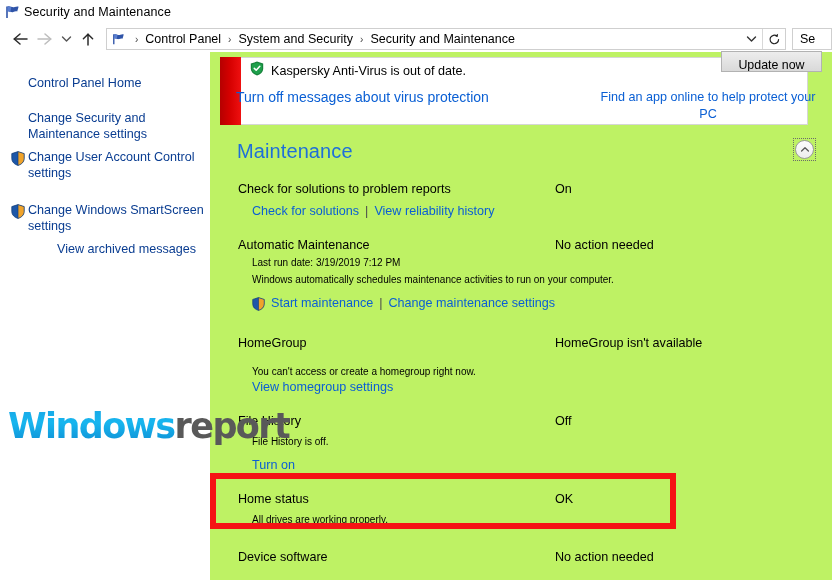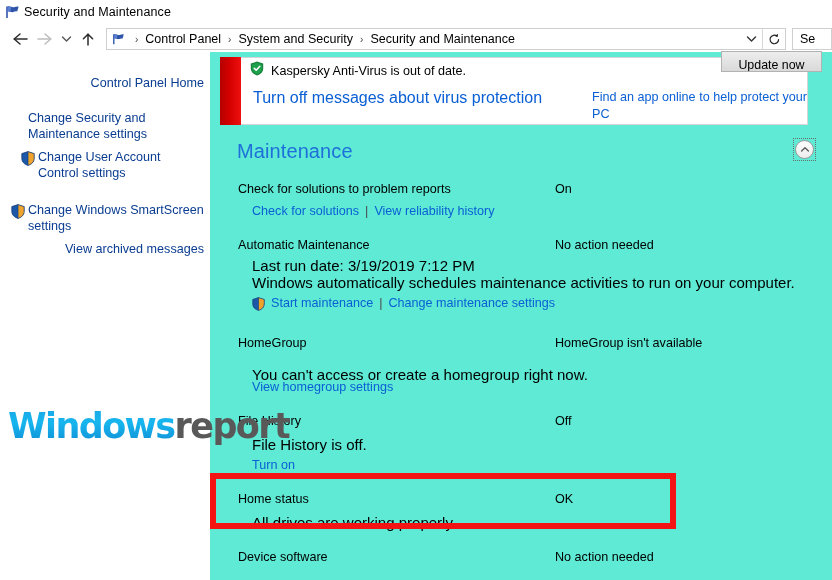--- a/index.html
+++ b/index.html
@@ -126,48 +126,47 @@
     left: 0; top: 56px;
     width: 210px;
     height: 524px;
     background: #ffffff;
   }
   .side-item {
     display: flex;
     align-items: flex-start;
     padding: 0 6px 0 8px;
     margin-bottom: 2px;
-    justify-content: flex-end;
   }
   .side-icon {
     width: 20px;
     flex: 0 0 20px;
     padding-top: 2px;
     display: flex;
     justify-content: center;
   }
   .side-icon.blank { visibility: hidden; }
   .side-label {
     font-size: 12.6px;
     color: #0a3d91;
     line-height: 16.5px;
   }
   #side-home { margin-top: 19px; }
   #side-changesm { margin-top: 18px; }
-  #side-uac { margin-top: 6px; margin-left: 10px; }
+  #side-uac { margin-top: 6px; }
   #side-smartscreen { margin-top: 20px; }
   #side-archived { margin-top: 6px; padding-left: 37px; }
 
   
   #content {
     position: absolute;
     left: 210px; top: 52px;
     width: 622px;
     height: 528px;
-    background: #5eead4;
+    background: #bef264;
   }
 
   
   #alert-block {
     position: absolute;
     left: 10px; top: 5px;
     width: 588px;
     height: 68px;
     border: 1px solid #d6d6d6;
     border-left: none;
@@ -186,29 +185,29 @@
     display: flex;
     align-items: center;
   }
   #alert-row1 .alert-text {
     font-size: 12.6px;
     color: #000;
     margin-left: 7px;
   }
   #alert-link-left {
     position: absolute;
-    left: 43px; top: 37px;
-    font-size: 16px;
+    left: 26px; top: 37px;
+    font-size: 14px;
     color: #0a5fd4;
   }
   #alert-link-right {
     position: absolute;
     right: 8px; top: 37px;
     width: 232px;
-    text-align: left;
+    text-align: center;
     font-size: 12.6px;
     color: #0a5fd4;
     line-height: 17px;
   }
   #update-now-btn {
     position: absolute;
     left: 511px; top: -1px;
     width: 101px;
     height: 21px;
     background: linear-gradient(to bottom, #ededed 0%, #e2e2e2 55%, #d9d9d9 100%);
@@ -270,21 +269,21 @@
   .m-status {
     position: absolute;
     left: 345px; top: 0;
     width: 250px;
     font-size: 12.6px;
     color: #000;
   }
   .m-sub {
     position: absolute;
     left: 42px;
-    font-size: 15px;
+    font-size: 10px;
     color: #000;
     white-space: nowrap;
   }
   .m-links {
     position: absolute;
     left: 42px;
     font-size: 12.6px;
     color: #0a5fd4;
     display: flex;
     align-items: center;

